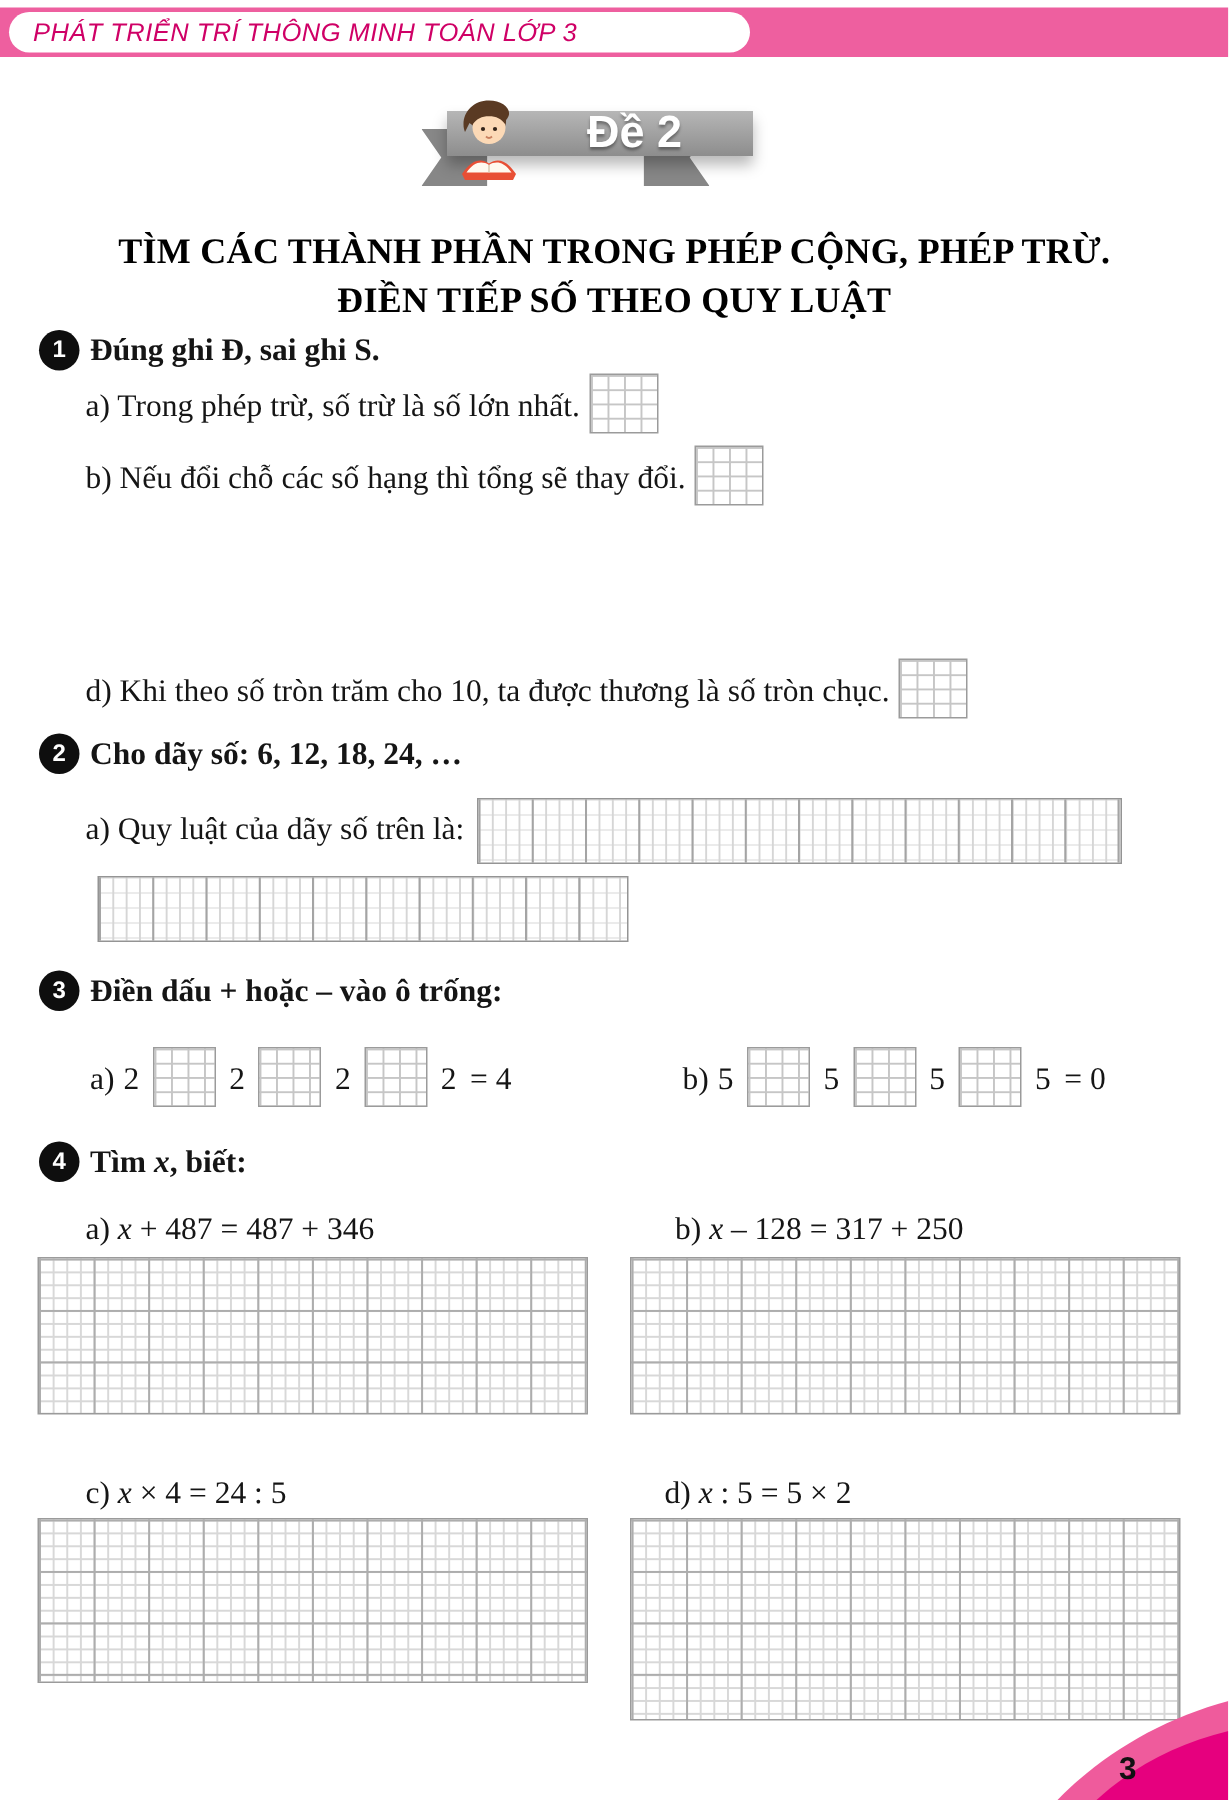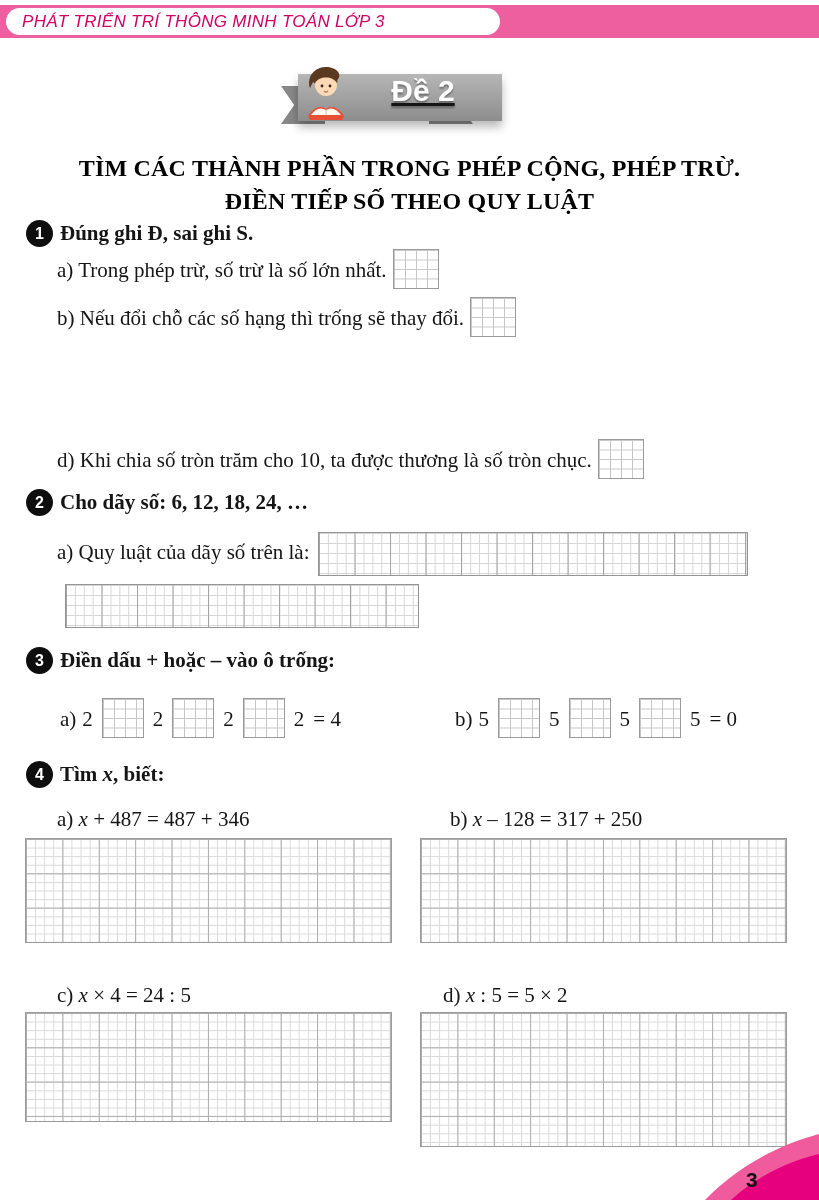--- a/index.html
+++ b/index.html
@@ -14,24 +14,24 @@
         display:flex;align-items:center;padding-left:16px;}
   .pill .booktitle{font-family:"Liberation Sans",sans-serif;font-style:italic;font-weight:normal;
         font-size:17px;color:#cf0066;letter-spacing:.3px;white-space:nowrap;}
 
   
   .tail{background:#878787;}
   .tail.left{left:281px;top:86px;width:44px;height:38px;
         clip-path:polygon(0 0,100% 0,100% 100%,0 100%,30% 50%);}
   .tail.right{left:429px;top:86px;width:44px;height:38px;
         clip-path:polygon(0 0,100% 0,70% 50%,100% 100%,0 100%);}
-  .band{left:298px;top:74px;width:158px;height:47px;
+  .band{left:298px;top:74px;width:158px;height:30px;
         background:linear-gradient(180deg,#b6b6b6,#8d8d8d);
         box-shadow:0 6px 9px rgba(0,0,0,.28);
-        display:flex;align-items:flex-start;justify-content:center;padding-left:46px;text-decoration:underline;}
+        display:flex;align-items:center;justify-content:center;padding-left:46px;}
   .band .deLabel{font-family:"Liberation Sans",sans-serif;font-weight:bold;font-size:30px;
         color:#fff;text-shadow:0 2px 2px rgba(0,0,0,.35);white-space:nowrap;}
   .kid{left:300px;top:64px;width:52px;height:58px;z-index:3;}
 
   
   .title{left:0;top:136px;width:819px;text-align:center;
         font-family:Liberation Serif, serif;font-weight:bold;font-size:24px;
         line-height:33px;color:#000;letter-spacing:.2px;}
 
   
@@ -102,24 +102,24 @@
     <span>ĐIỀN TIẾP SỐ THEO QUY LUẬT</span>
   </h1>
 
   <div class="abs qnum" style="left:26px;top:220px">1</div>
   <div class="abs prompt" style="left:60px;top:221px">Đúng ghi Đ, sai ghi S.</div>
 
   <div class="abs line" style="left:57px;top:247px">
     <span>a) Trong phép trừ, số trừ là số lớn nhất.</span><span class="ans-box"></span>
   </div>
   <div class="abs line" style="left:57px;top:295px">
-    <span>b) Nếu đổi chỗ các số hạng thì trống sẽ thay đổi.</span><span class="ans-box"></span>
+    <span>b) Nếu đổi chỗ các số hạng thì tổng sẽ thay đổi.</span><span class="ans-box"></span>
   </div>
   <div class="abs line" style="left:57px;top:437px">
-    <span>d) Khi chia số tròn trăm cho 10, ta được thương là số tròn chục.</span><span class="ans-box"></span>
+    <span>d) Khi theo số tròn trăm cho 10, ta được thương là số tròn chục.</span><span class="ans-box"></span>
   </div>
 
   <div class="abs qnum" style="left:26px;top:489px">2</div>
   <div class="abs prompt" style="left:60px;top:490px">Cho dãy số: 6, 12, 18, 24, …</div>
 
   <div class="abs line" style="left:57px;top:524px;line-height:56px;white-space:nowrap">
     <span>a) Quy luật của dãy số trên là:</span><span class="long-box" style="width:428px"></span>
   </div>
   <div class="abs line" style="left:57px;top:576px;line-height:56px;white-space:nowrap">
     <span class="long-box" style="width:352px"></span>

